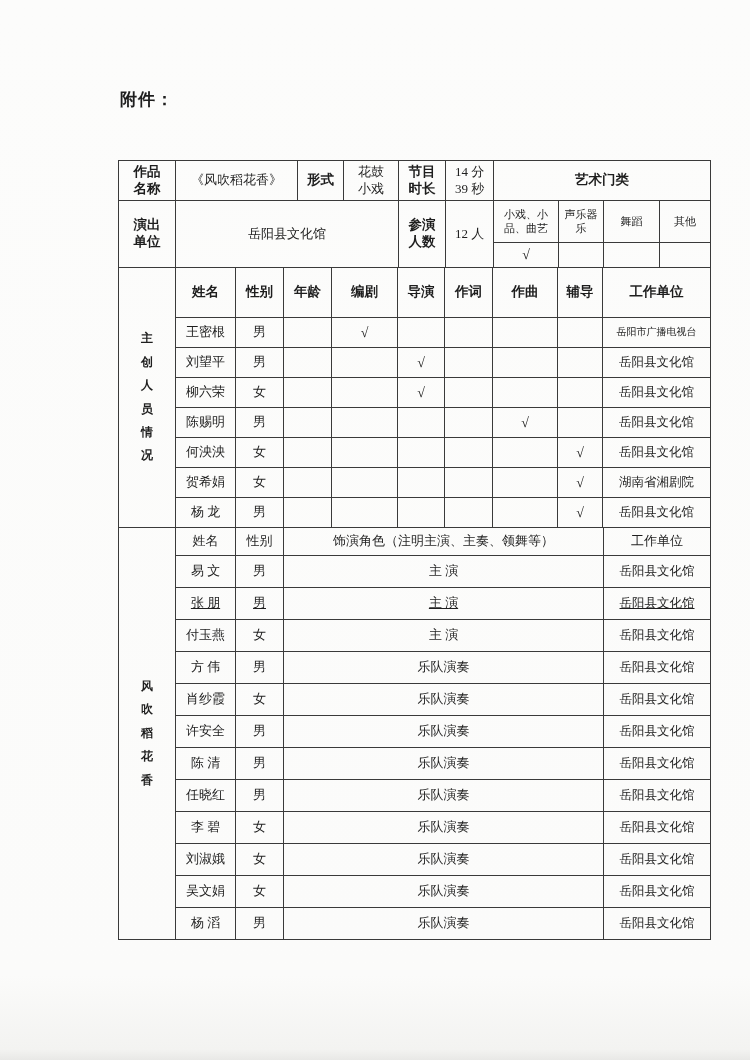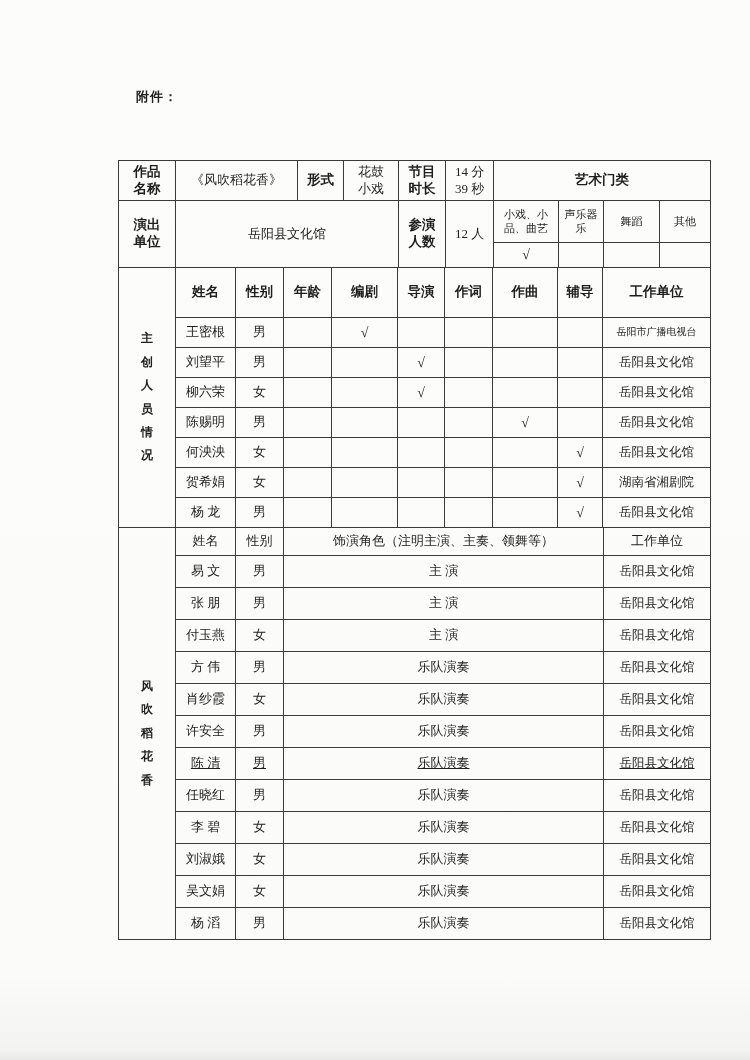--- a/index.html
+++ b/index.html
@@ -5,21 +5,21 @@
   html,body { margin:0; padding:0; }
   body {
     width:750px; height:1060px;
     background:#fbfbfa;
     font-family:"Liberation Serif", serif;
     color:#1e1e1e;
     position:relative;
     overflow:hidden;
   }
   .scan-page { position:absolute; inset:0; background:linear-gradient(180deg,#fcfcfb 0%, #fbfbfa 92%, #f3f3f1 99%, #e8e8e6 100%); }
-  .attachment { position:absolute; left:136px; top:88px; font-size:13px; font-weight:bold; font-family:"Liberation Sans",sans-serif; letter-spacing:1px; }
+  .attachment { position:absolute; left:120px; top:88px; font-size:17px; font-weight:bold; font-family:"Liberation Sans",sans-serif; letter-spacing:1px; }
   .doc-title { position:absolute; left:0; top:116px; width:100%; text-align:center; font-size:27px; font-weight:bold; letter-spacing:2px; font-family:"Liberation Serif",serif; color:#111; }
   .tables { position:absolute; left:118px; top:160px; width:592px; }
   table { border-collapse:collapse; table-layout:fixed; width:592px; }
   table + table { margin-top:-1px; }
   td {
     border:1px solid #3a3a3a;
     text-align:center; vertical-align:middle;
     padding:0 2px;
     font-size:13px;
     white-space:pre-line;
@@ -215,21 +215,21 @@
         <td class="song">性别</td>
         <td class="song">饰演角色（注明主演、主奏、领舞等）</td>
         <td class="song">工作单位</td>
       </tr>
       <tr style="height:32px;">
         <td class="song">易 文</td>
         <td class="song">男</td>
         <td class="song">主 演</td>
         <td class="song unit-cell">岳阳县文化馆</td>
       </tr>
-      <tr style="height:32px;">
+      <tr style="height:32px;text-decoration:underline;">
         <td class="song">张 朋</td>
         <td class="song">男</td>
         <td class="song">主 演</td>
         <td class="song unit-cell">岳阳县文化馆</td>
       </tr>
       <tr style="height:32px;margin-left:16px;">
         <td class="song">付玉燕</td>
         <td class="song">女</td>
         <td class="song">主 演</td>
         <td class="song unit-cell">岳阳县文化馆</td>
@@ -245,21 +245,21 @@
         <td class="song">女</td>
         <td class="song">乐队演奏</td>
         <td class="song unit-cell">岳阳县文化馆</td>
       </tr>
       <tr style="height:32px;">
         <td class="song">许安全</td>
         <td class="song">男</td>
         <td class="song">乐队演奏</td>
         <td class="song unit-cell">岳阳县文化馆</td>
       </tr>
-      <tr style="height:32px;text-decoration:underline;">
+      <tr style="height:32px;">
         <td class="song">陈 清</td>
         <td class="song">男</td>
         <td class="song">乐队演奏</td>
         <td class="song unit-cell">岳阳县文化馆</td>
       </tr>
       <tr style="height:32px;">
         <td class="song">任晓红</td>
         <td class="song">男</td>
         <td class="song">乐队演奏</td>
         <td class="song unit-cell">岳阳县文化馆</td>

